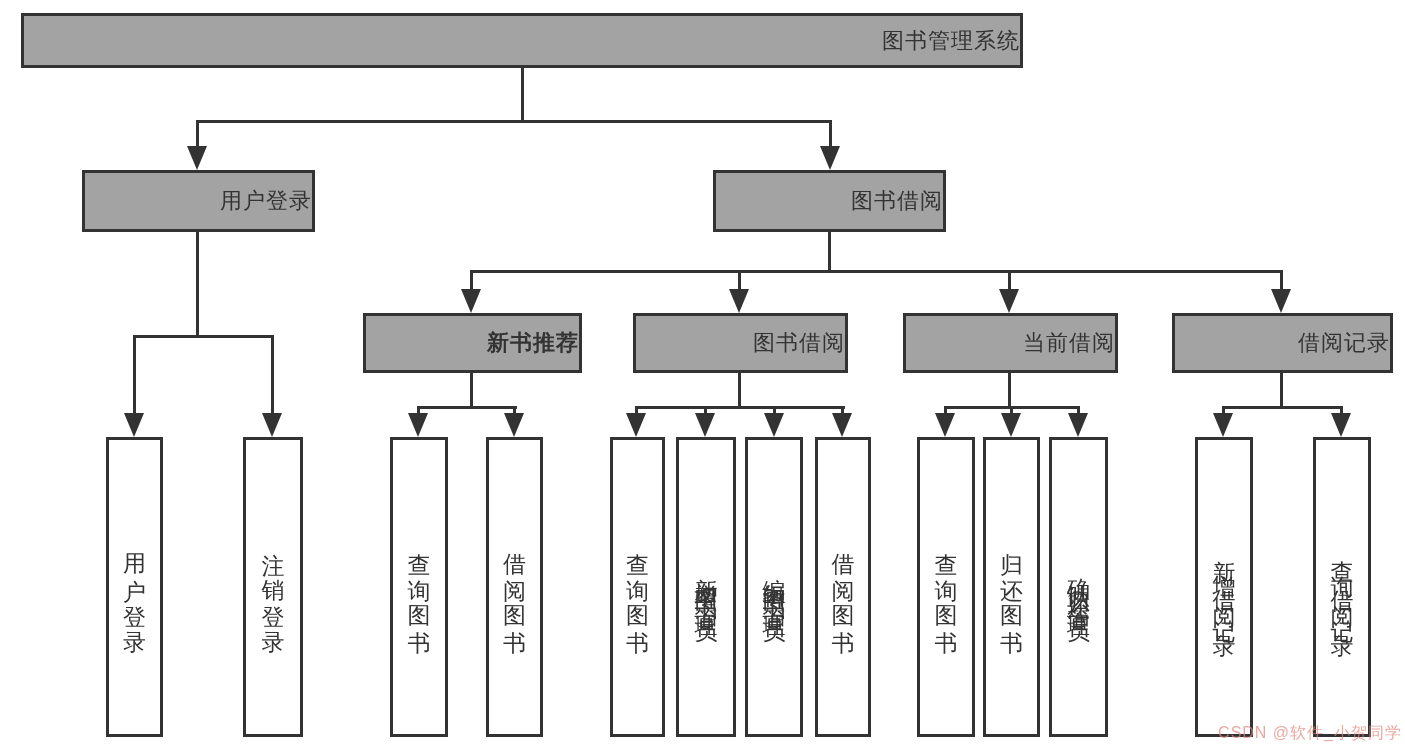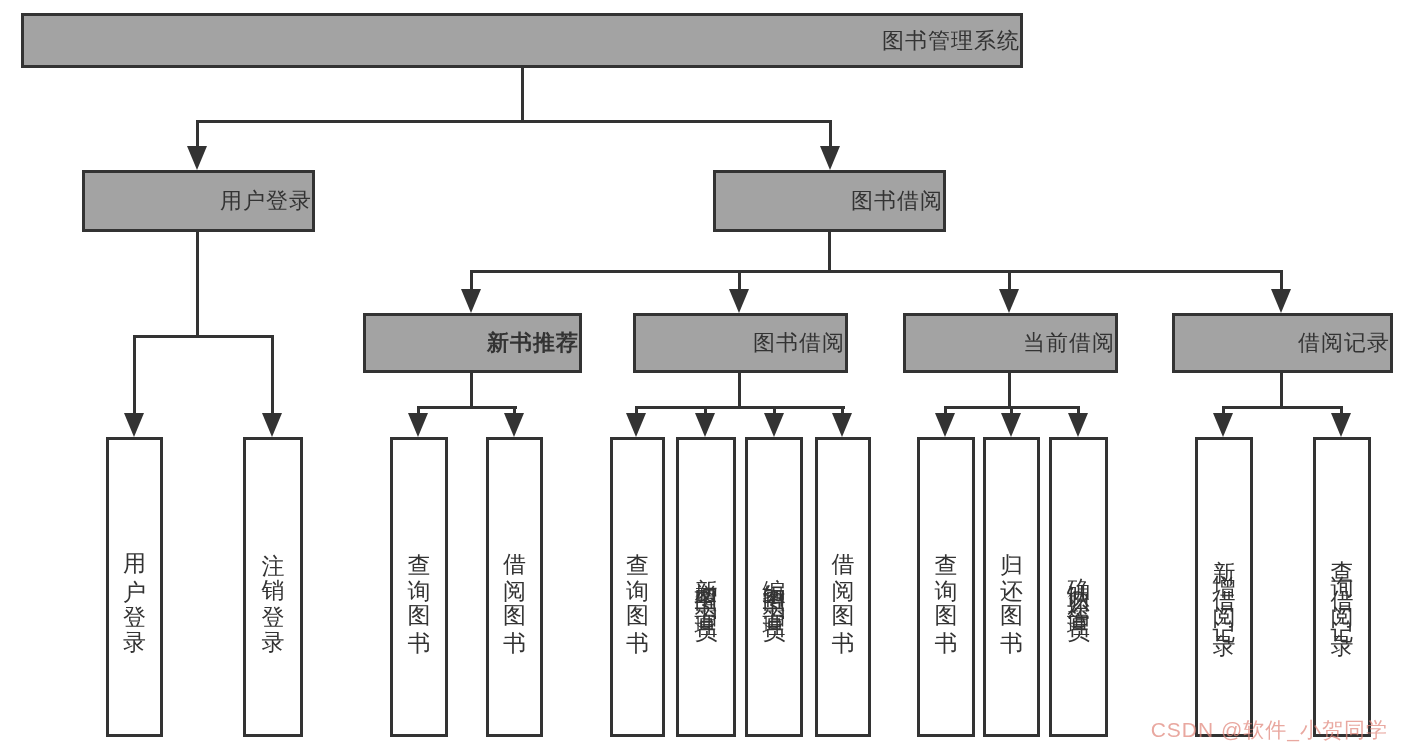--- a/index.html
+++ b/index.html
@@ -24,22 +24,22 @@
   .len6 span{letter-spacing:15px;}
   .len9 span{letter-spacing:6px;}
   .vline{position:absolute;width:3px;background:#333;}
   .hline{position:absolute;height:3px;background:#333;}
   .arrow{
     position:absolute;width:0;height:0;
     border-left:10px solid transparent;border-right:10px solid transparent;
     border-top:24px solid #333;
   }
   .watermark{
-    position:absolute;right:17px;bottom:3px;
-    font-size:21px;color:rgba(224,134,124,0.72);letter-spacing:1px;white-space:nowrap;
+    position:absolute;right:3px;bottom:3px;
+    font-size:16px;color:rgba(224,134,124,0.72);letter-spacing:1px;white-space:nowrap;
     pointer-events:none;
   }
 </style>
 </head>
 <body>
 
 <div id="stage">
 
   <div class="box" style="left:21px;top:13px;width:1002px;height:55px;">
     <span>图书管理系统</span>

